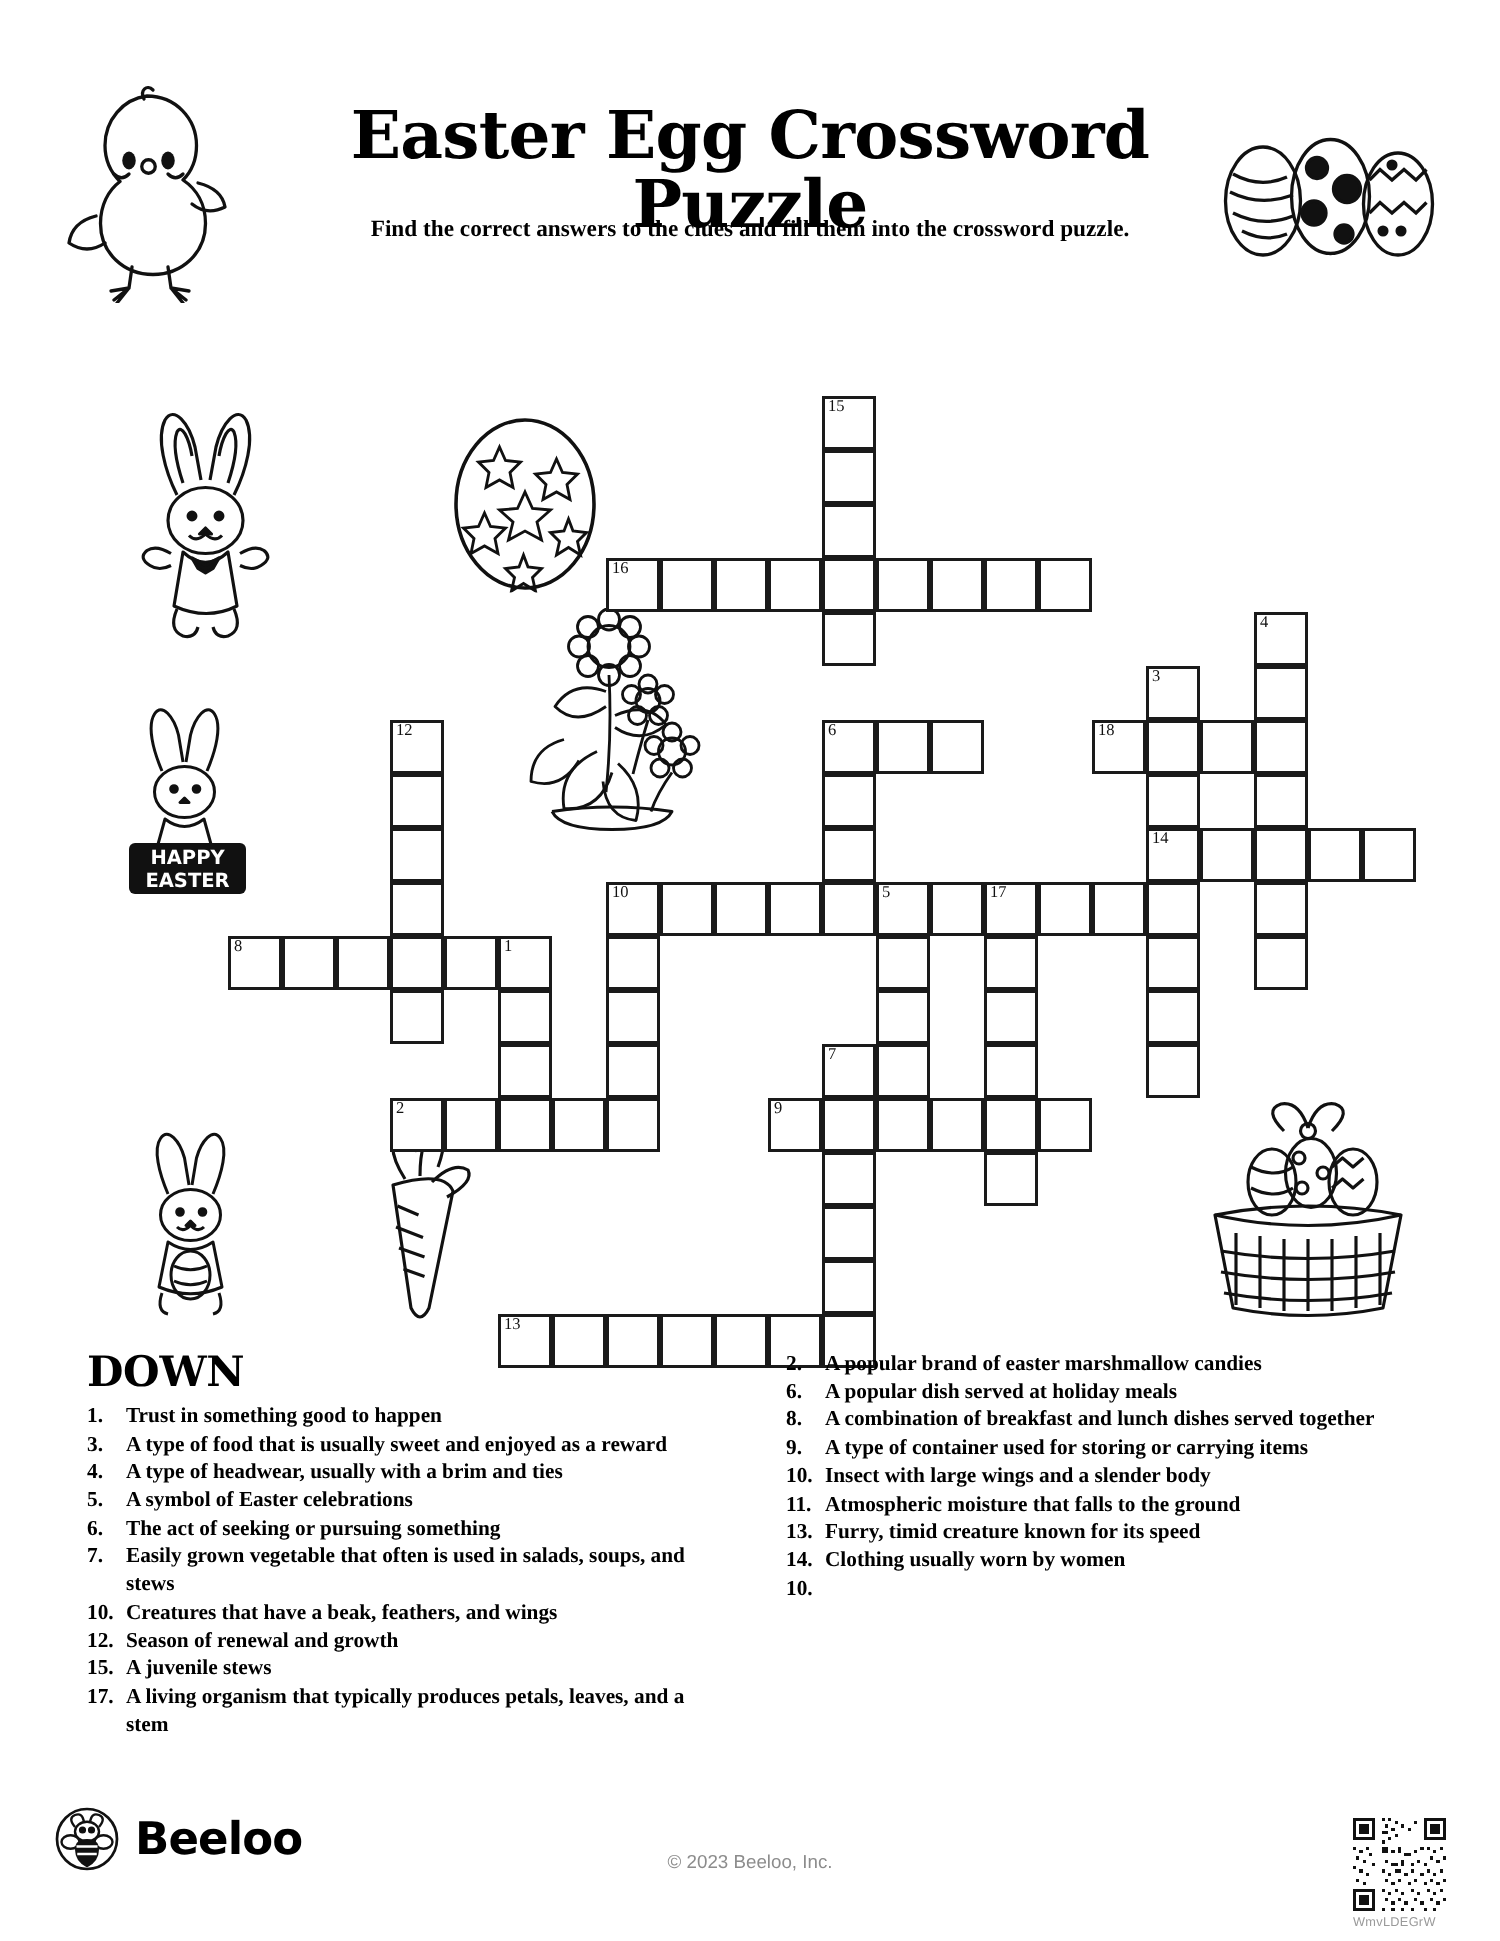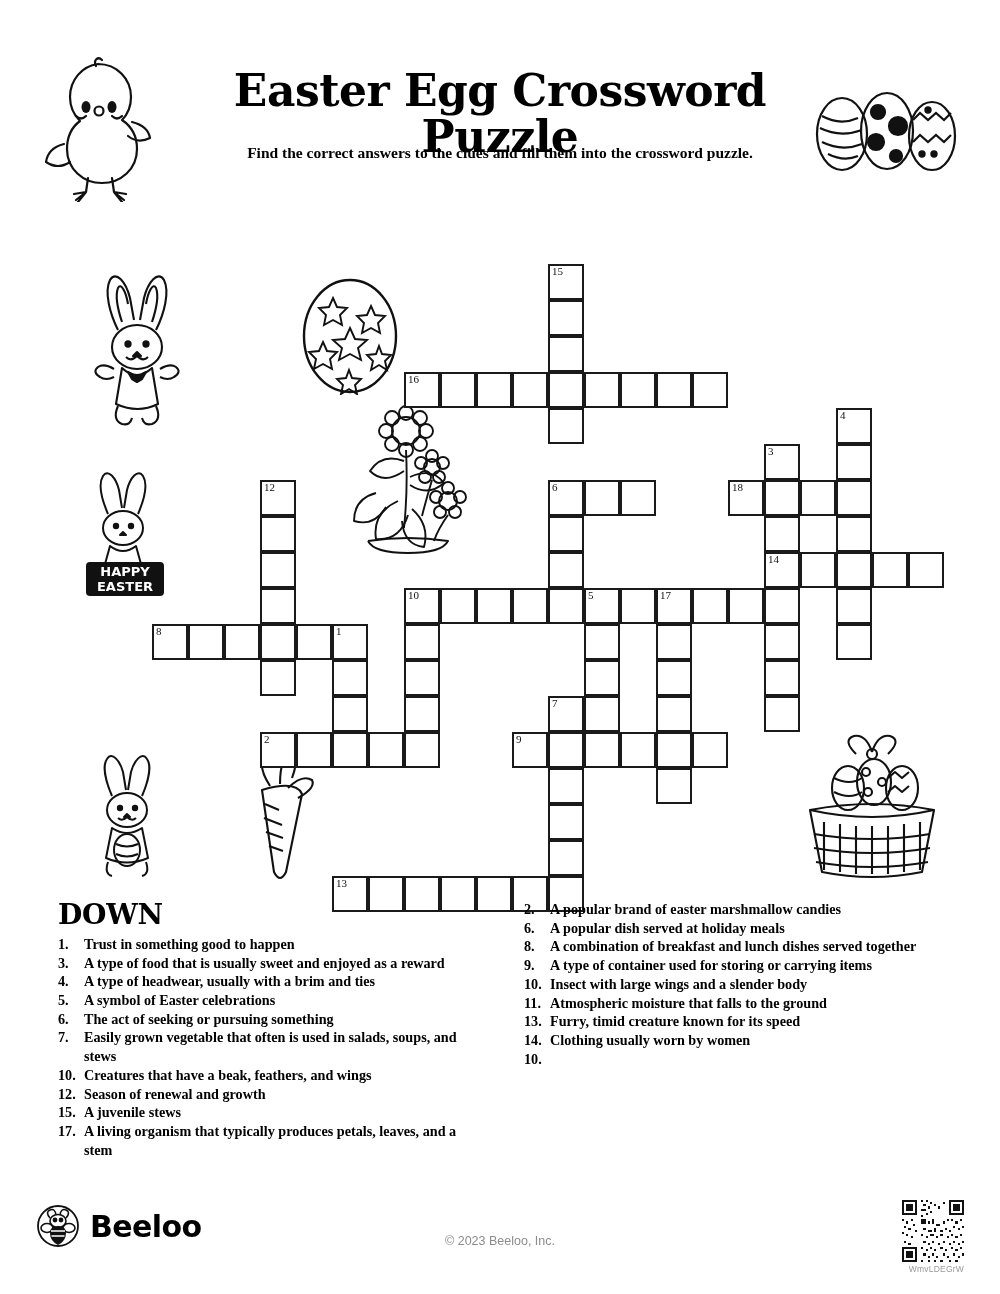--- a/index.html
+++ b/index.html
@@ -90,21 +90,21 @@
   #brand-name{
     font-size:30px;font-weight:bold;
     font-family:"DejaVu Sans", sans-serif;
     letter-spacing:-0.6px;
   }
   #copyright{
     position:absolute;left:0;top:44px;width:1000px;text-align:center;
     font-size:12.5px;color:#8c8c8c;
     font-family:"Liberation Sans", sans-serif;
   }
-  #qr-wrap{position:absolute;right:36px;top:10px;width:62px;text-align:right;}
+  #qr-wrap{position:absolute;right:36px;top:22px;width:62px;text-align:left;}
   #qr-code{width:62px;height:62px;display:block;}
   #qr-label{
     font-size:8.5px;color:#9a9a9a;margin-top:2px;
     font-family:"Liberation Sans", sans-serif;letter-spacing:0.2px;
   }
   svg{display:block;}
 </style>
 </head>
 <body>
 

